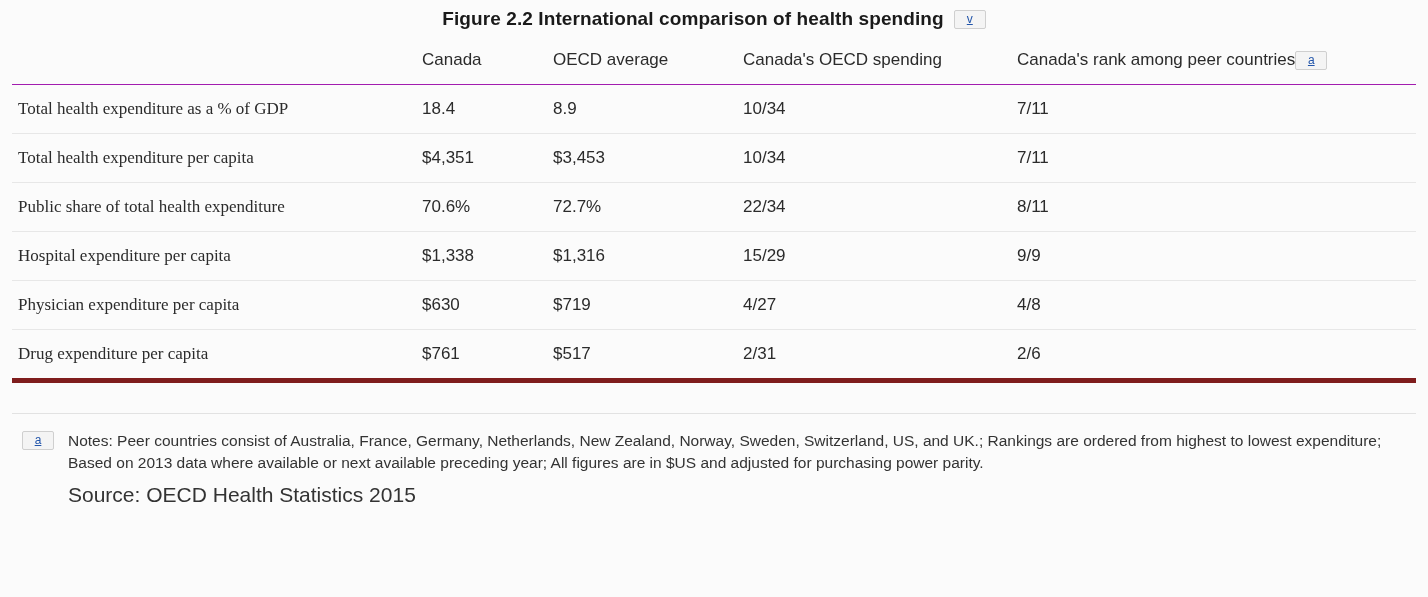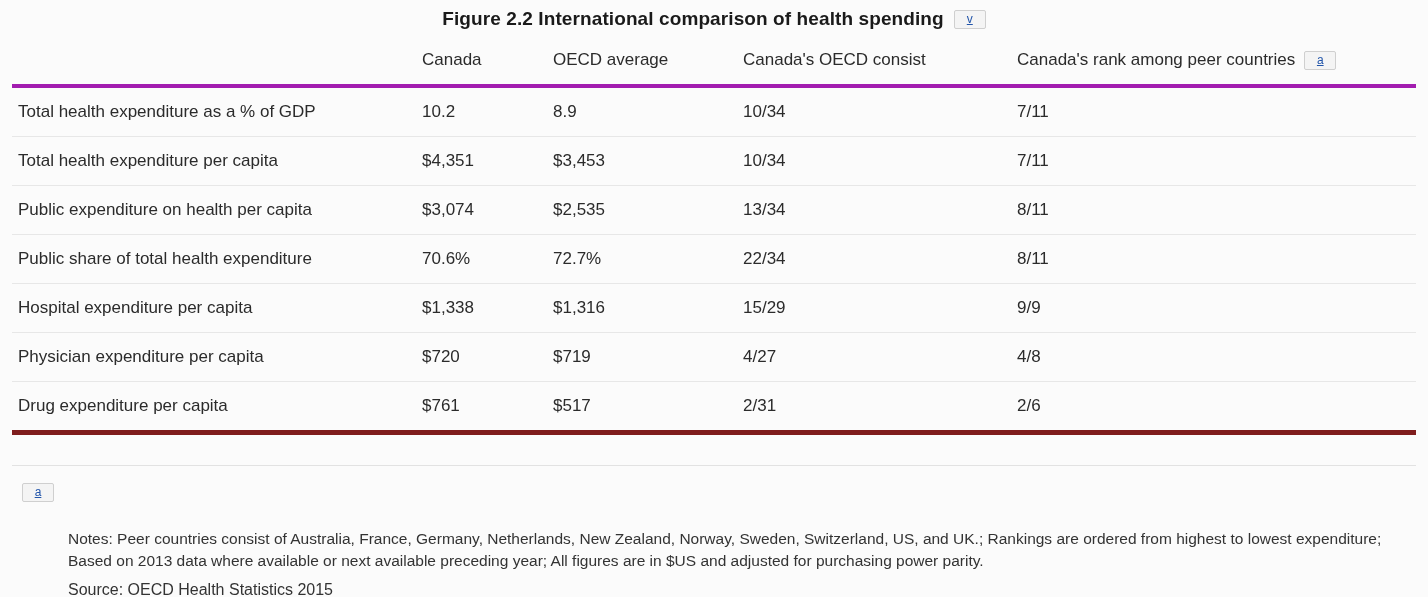--- a/index.html
+++ b/index.html
@@ -59,21 +59,21 @@
     border-collapse: collapse;
     table-layout: fixed;
   }
   table.spend th {
     font-weight: normal;
     font-size: 17px;
     color: #2b2b2b;
     text-align: left;
     padding: 10px 6px 14px 6px;
     vertical-align: bottom;
-    border-bottom: 4px solid #a21caf;
+    border-bottom: 1px solid #a21caf;
   }
   table.spend td {
     font-size: 17px;
     color: #2b2b2b;
     text-align: left;
     padding: 14px 6px 14px 6px;
     border-bottom: 1px solid #e7e7e7;
     vertical-align: middle;
   }
   table.spend tr:last-child td {
@@ -81,44 +81,42 @@
   }
   col.c-label { width: 404px; }
   col.c-canada { width: 131px; }
   col.c-oecd { width: 190px; }
   col.c-rank { width: 274px; }
   col.c-peer { width: 405px; }
 
   th .th-inner {
     display: inline-flex;
     align-items: center;
-    gap: 9px;
-  }
-  td.rowlabel { padding-left: 6px; }
+  }
+  td.rowlabel { padding-left: 6px; font-family: Liberation Serif, serif; }
 
   
   .notes-sep {
     margin: 30px 12px 0 12px;
     border-top: 1px solid #e2e2e2;
   }
   .notes {
     display: flex;
     align-items: flex-start;
     gap: 14px;
     margin: 16px 16px 0 22px;
   }
   .notes-body {
     font-size: 15.5px;
     line-height: 22px;
     color: #333333;
-    margin-top: 46px;
   }
   .notes-source {
     margin-top: 9px;
-    font-size: 16px;
+    font-size: 21px;
     color: #333333;
   }
   .note-marker {
     flex: 0 0 auto;
     margin-top: 1px;
   }
 </style>
 </head>
 <body>
 
@@ -135,68 +133,61 @@
       <col class="c-canada">
       <col class="c-oecd">
       <col class="c-rank">
       <col class="c-peer">
     </colgroup>
     <thead>
       <tr>
         <th></th>
         <th>Canada</th>
         <th>OECD average</th>
-        <th>Canada's OECD consist</th>
+        <th>Canada's OECD spending</th>
         <th>
           <span class="th-inner">
             <span>Canada's rank among peer countries</span>
             <a class="sup-ref">a</a>
           </span>
         </th>
       </tr>
     </thead>
     <tbody>
       <tr>
         <td class="rowlabel">Total health expenditure as a % of GDP</td>
-        <td>10.2</td>
+        <td>18.4</td>
         <td>8.9</td>
         <td>10/34</td>
         <td>7/11</td>
       </tr>
       <tr>
         <td class="rowlabel">Total health expenditure per capita</td>
         <td>$4,351</td>
         <td>$3,453</td>
         <td>10/34</td>
         <td>7/11</td>
       </tr>
       <tr>
-        <td class="rowlabel">Public expenditure on health per capita</td>
-        <td>$3,074</td>
-        <td>$2,535</td>
-        <td>13/34</td>
-        <td>8/11</td>
-      </tr>
-      <tr>
         <td class="rowlabel">Public share of total health expenditure</td>
         <td>70.6%</td>
         <td>72.7%</td>
         <td>22/34</td>
         <td>8/11</td>
       </tr>
       <tr>
         <td class="rowlabel">Hospital expenditure per capita</td>
         <td>$1,338</td>
         <td>$1,316</td>
         <td>15/29</td>
         <td>9/9</td>
       </tr>
       <tr>
         <td class="rowlabel">Physician expenditure per capita</td>
-        <td>$720</td>
+        <td>$630</td>
         <td>$719</td>
         <td>4/27</td>
         <td>4/8</td>
       </tr>
       <tr>
         <td class="rowlabel">Drug expenditure per capita</td>
         <td>$761</td>
         <td>$517</td>
         <td>2/31</td>
         <td>2/6</td>

